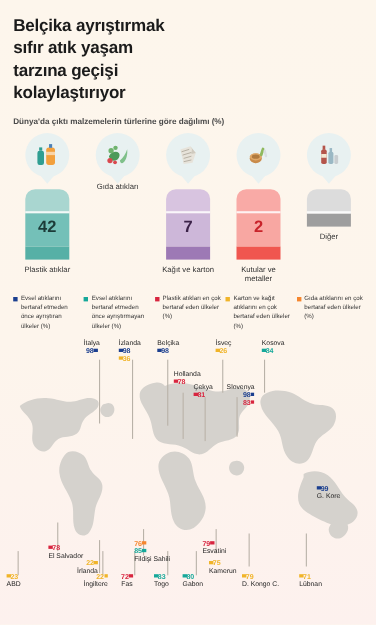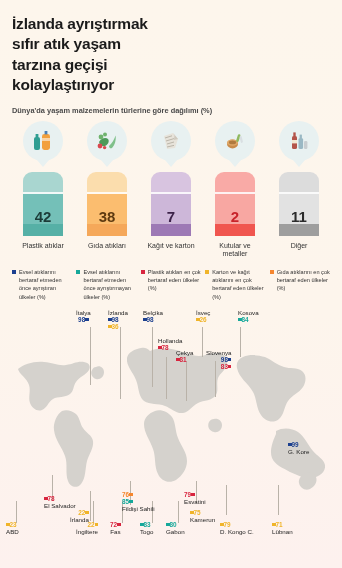--- a/index.html
+++ b/index.html
@@ -44,21 +44,21 @@
   .bar-wrap { margin-top:11px; width:40px; position:relative; }
   .bar-cap {
     height:22px; border-radius:9px 9px 0 0; position:relative;
   }
   .bar-cap:after{
     content:""; position:absolute; left:0; right:0; bottom:0; height:2px;
     background:rgba(255,255,255,.85);
   }
   .bar-body {
     position:relative; display:flex; align-items:flex-start; justify-content:center;
-    padding-top:15px;
+    padding-top:5px;
   }
   .bar-val { font-size:15px; font-weight:bold; line-height:1; }
   .bar-foot { height:12px; }
   .bar-label {
     margin-top:6px; font-size:7px; color:#333; text-align:center; line-height:1.2;
   }
 
   
   .legend { display:flex; padding:9px 12px 0 12px; gap:4px; }
   .leg-item { flex:1; display:flex; gap:3px; }
@@ -79,24 +79,24 @@
   .rule { position:absolute; left:12px; right:12px; top:8px; height:1px; background:#c9c2b8; }
   .date { position:absolute; left:12px; top:12px; font-size:5.4px; color:#555; letter-spacing:.2px; }
   .logo { position:absolute; right:12px; top:2px; }
 </style>
 </head>
 <body>
 
 <div class="page">
 
   <div class="header">
-    <div class="title">İzlanda ayrıştırmak sıfır atık yaşam tarzına geçişi kolaylaştırıyor</div>
+    <div class="title">Belçika ayrıştırmak sıfır atık yaşam tarzına geçişi kolaylaştırıyor</div>
   </div>
 
-  <div class="chart-caption">Dünya'da yaşam malzemelerin türlerine göre dağılımı (%)</div>
+  <div class="chart-caption">Dünya'da çıktı malzemelerin türlerine göre dağılımı (%)</div>
 
   <div class="bars">
 
     <div class="bar-col">
       <div class="icon-circle">
         <svg width="24" height="24" viewBox="0 0 24 24">
           <rect x="3" y="8" width="6" height="13" rx="2" fill="#2f9e92"></rect>
           <rect x="4.6" y="5" width="2.8" height="3" fill="#2f9e92"></rect>
           <rect x="11" y="5" width="8" height="16" rx="2.4" fill="#f2a03d"></rect>
           <rect x="13.6" y="2" width="2.8" height="3.4" fill="#4a7fb5"></rect>
@@ -117,27 +117,20 @@
       <div class="icon-circle">
         <svg width="24" height="24" viewBox="0 0 24 24">
           <path d="M4 13c2-4 7-5 9-3 1.5 1.6.5 5-2 6.5S4.8 17 4 13z" fill="#4d9a5a"></path>
           <circle cx="6" cy="8" r="2.4" fill="#6fb36d"></circle>
           <circle cx="10" cy="5.4" r="2" fill="#6fb36d"></circle>
           <circle cx="5" cy="17" r="2.4" fill="#d9484f"></circle>
           <circle cx="9.6" cy="18.6" r="1.7" fill="#d9484f"></circle>
           <path d="M14 17c3-2.6 5.4-6.6 6.6-10.4.6 4.4-.6 9.6-3.4 12.2-1.4 1.2-3 .4-3.2-1.8z" fill="#7fc08a"></path>
         </svg>
       </div>
-      <div class="bar-wrap">
-        <div class="bar-cap" style="background:#fbddad"></div>
-        <div class="bar-body" style="background:#fbbd6f;height:30px">
-          <span class="bar-val" style="color:#5e3a10">38</span>
-        </div>
-        <div class="bar-foot" style="background:#f5a85a"></div>
-      </div>
       <div class="bar-label">Gıda atıkları</div>
     </div>
 
     <div class="bar-col">
       <div class="icon-circle">
         <svg width="24" height="24" viewBox="0 0 24 24">
           <path d="M5 7l9-3 5 6-3 9-8 1-3-13z" fill="#e7e3da"></path>
           <path d="M14 4l5 6-4 1 .5-4.5z" fill="#cfcabf"></path>
           <path d="M6 9l7-2.2M7 12l8-2.4M8 15l7-2" stroke="#b6b0a4" stroke-width=".9" fill="none"></path>
           <path d="M8 18l7-1.6" stroke="#b6b0a4" stroke-width=".9"></path>
@@ -179,23 +172,20 @@
           <rect x="5" y="7" width="5" height="13" rx="1.6" fill="#b4544a"></rect>
           <rect x="6.3" y="3.4" width="2.4" height="3.8" fill="#b4544a"></rect>
           <rect x="5" y="11" width="5" height="3.4" fill="#f3e7d2"></rect>
           <rect x="11.5" y="9" width="4.6" height="11" rx="1.6" fill="#9ab8c4"></rect>
           <rect x="12.6" y="5.6" width="2.3" height="3.6" fill="#9ab8c4"></rect>
           <rect x="17" y="12" width="3.4" height="8" rx="1.2" fill="#c8cdd0"></rect>
         </svg>
       </div>
       <div class="bar-wrap">
         <div class="bar-cap" style="background:#dcdcdc"></div>
-        <div class="bar-body" style="background:#e2e2e2;height:30px">
-          <span class="bar-val" style="color:#2b2b2b">11</span>
-        </div>
         <div class="bar-foot" style="background:#9e9e9e"></div>
       </div>
       <div class="bar-label">Diğer</div>
     </div>
   </div>
 
   <div class="legend">
     <div class="leg-item">
       <span class="leg-dot" style="background:#1b3f8f"></span>
       <span class="leg-txt">Evsel atıklarını bertaraf etmeden önce ayrıştıran ülkeler (%)</span>

